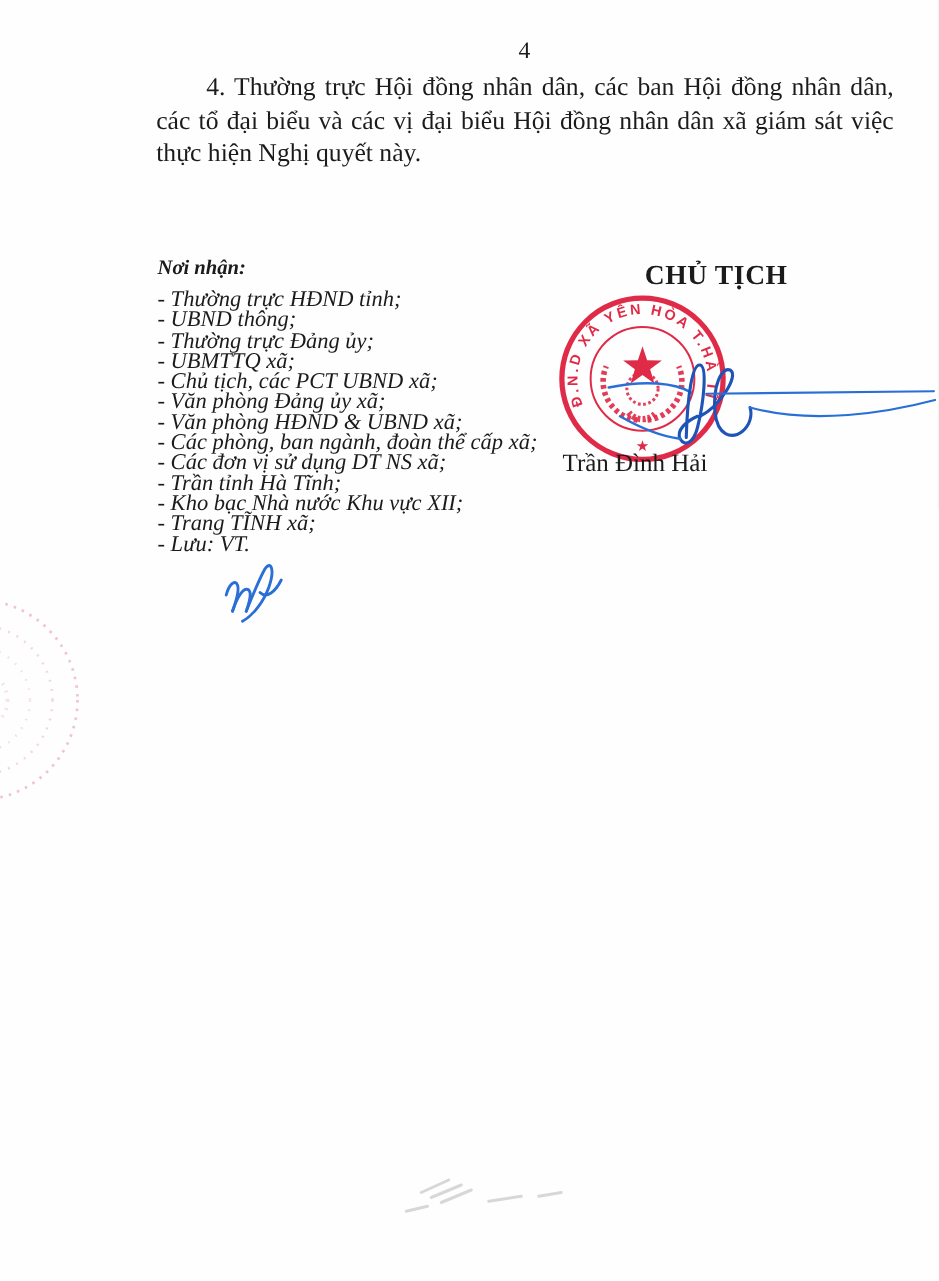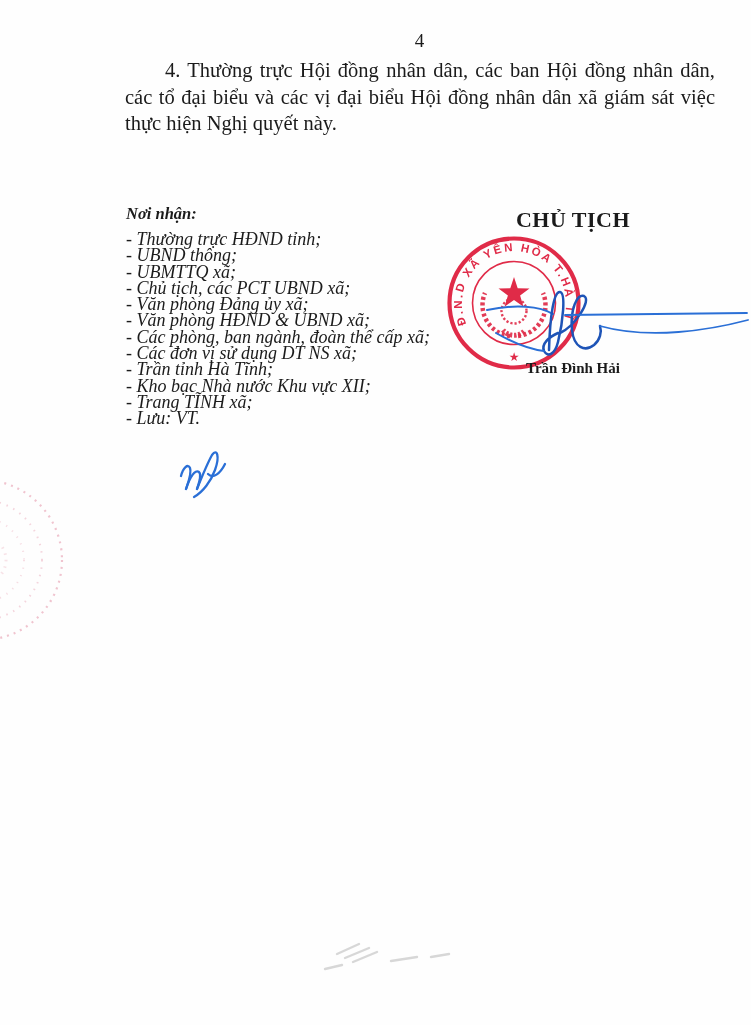--- a/index.html
+++ b/index.html
@@ -23,22 +23,22 @@
     font-weight:bold;font-style:italic;font-size:16.5px;margin-bottom:7px;
   }
   .recipient-line{
     font-size:18px;line-height:16.3px;white-space:nowrap;font-style:italic;
   }
   .chairman-title{
     position:absolute;left:470px;top:207px;width:206px;text-align:center;
     font-weight:bold;font-size:22px;letter-spacing:.5px;
   }
   .signer-name{
-    position:absolute;left:450px;top:360px;width:246px;text-align:center;
-    font-weight:bold;font-size:15px;
+    position:absolute;left:450px;top:360px;width:246px;
+    font-weight:normal;font-size:20px;
   }
   .seal-svg{position:absolute;left:444px;top:233px;}
   .signature-svg{position:absolute;left:430px;top:255px;}
   .vt-svg{position:absolute;left:172px;top:444px;}
   .bleed-svg{position:absolute;left:0;top:468px;}
   .smudge-svg{position:absolute;left:295px;top:928px;}
   .seal-ring-text{
     font-family:"Liberation Sans","DejaVu Sans",sans-serif;
     font-size:11.5px;font-weight:bold;letter-spacing:2.2px;
   }
@@ -49,20 +49,21 @@
 <div class="page">
 
   <div class="page-number">4</div>
 
   <p class="para p1">4. Thường trực Hội đồng nhân dân, các ban Hội đồng nhân dân, các tổ đại biểu và các vị đại biểu Hội đồng nhân dân xã giám sát việc thực hiện Nghị quyết này.</p>
 
   <div class="recipients">
     <div class="recipients-heading">Nơi nhận:</div>
     <div class="recipient-line">- Thường trực HĐND tỉnh;</div>
     <div class="recipient-line">- UBND thông;</div>
+    <div class="recipient-line">- Thường trực Đảng ủy;</div>
     <div class="recipient-line">- UBMTTQ xã;</div>
     <div class="recipient-line">- Chủ tịch, các PCT UBND xã;</div>
     <div class="recipient-line">- Văn phòng Đảng ủy xã;</div>
     <div class="recipient-line">- Văn phòng HĐND &amp; UBND xã;</div>
     <div class="recipient-line">- Các phòng, ban ngành, đoàn thể cấp xã;</div>
     <div class="recipient-line">- Các đơn vị sử dụng DT NS xã;</div>
     <div class="recipient-line">- Trần tỉnh Hà Tĩnh;</div>
     <div class="recipient-line">- Kho bạc Nhà nước Khu vực XII;</div>
     <div class="recipient-line">- Trang TĨNH xã;</div>
     <div class="recipient-line">- Lưu: VT.</div>

